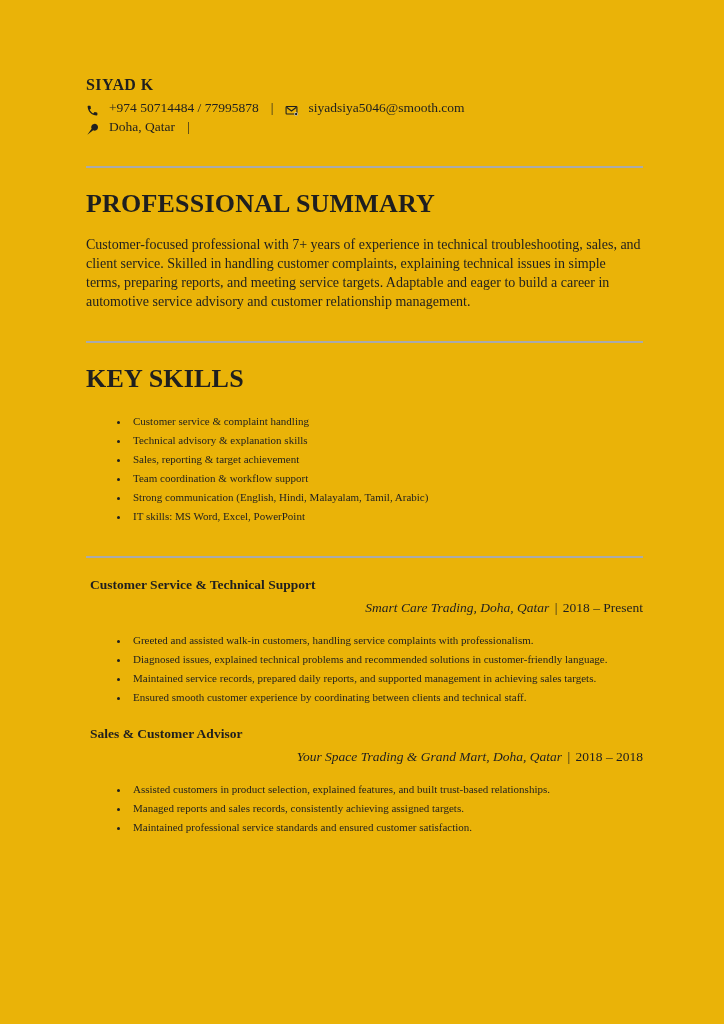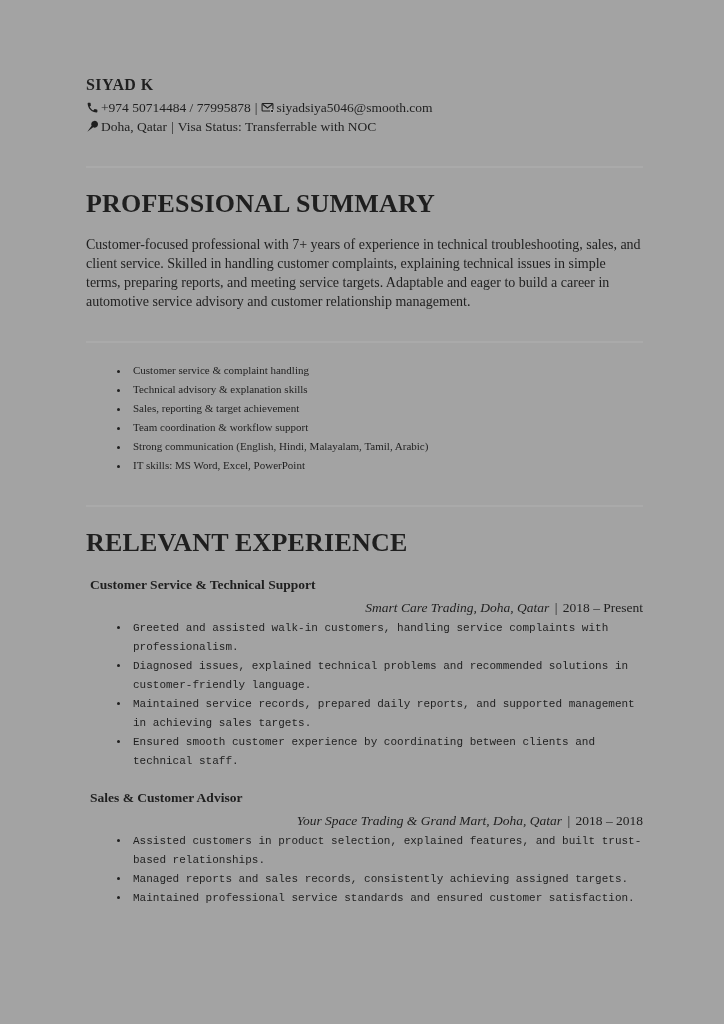--- a/index.html
+++ b/index.html
@@ -4,31 +4,31 @@
 <style>
   * { box-sizing: border-box; }
   html, body { margin: 0; padding: 0; background: #ffffff; }
   body {
     width: 724px; height: 1024px;
     font-family: "Liberation Serif", "DejaVu Serif", serif;
     color: #1f1f1f;
   }
   .page {
     width: 724px; height: 1024px;
-    background: #a3a3a3;
+    background: #eab308;
     padding: 76px 81px 0 86px;
     overflow: hidden;
   }
   .name {
     font-size: 16px; font-weight: bold;
     margin: 0 0 4px 0; letter-spacing: 0.4px;
   }
   .contact-line {
     font-size: 13.5px; line-height: 19px;
-    display: flex; align-items: center; gap: 2px;
+    display: flex; align-items: flex-end; gap: 10px;
     white-space: nowrap;
   }
   .icon { display: inline-flex; align-items: center; }
   .icon svg { width: 13px; height: 13px; display: block; fill: #1f1f1f; }
   .sep { padding: 0 2px; }
   .rule {
     height: 2px; background: #aaaaaa;
     margin: 30px 0 0 0;
   }
   h2.section-heading {
@@ -48,21 +48,21 @@
   }
   ul.bullet-list li::marker { font-size: 11px; }
   .job { margin-top: 18px; }
   .job-title {
     font-size: 13.5px; font-weight: bold; line-height: 18px;
     margin: 4px;
   }
   .job-meta { font-size: 13.5px; line-height: 19px; text-align: right; }
   .job-company { font-style: italic; }
   .job-dates { font-style: normal; }
-  .job ul.bullet-list { margin-top: 2px; font-family: Liberation Mono, monospace; }
+  .job ul.bullet-list { margin-top: 14px; }
 </style>
 </head>
 <body>
 
 <div class="page">
 
   <header>
     <h1 class="name">SIYAD K</h1>
 
     <div class="contact-line">
@@ -84,48 +84,47 @@
     </div>
 
     <div class="contact-line">
       <span class="icon">
         <svg viewBox="0 0 24 24">
             <path d="M2.5 21.5 L10.3 10.8 A6.3 6.3 0 1 1 13.2 13.6 Z"></path>
           </svg>
       </span>
       <span>Doha, Qatar</span>
       <span class="sep">|</span>
-      <span>Visa Status: Transferrable with NOC</span>
     </div>
   </header>
 
   <div class="rule"></div>
 
   <section>
     <h2 class="section-heading">PROFESSIONAL SUMMARY</h2>
     <p class="summary-text">Customer-focused professional with 7+ years of experience in technical troubleshooting, sales, and client service. Skilled in handling customer complaints, explaining technical issues in simple terms, preparing reports, and meeting service targets. Adaptable and eager to build a career in automotive service advisory and customer relationship management.</p>
   </section>
 
   <div class="rule"></div>
 
   <section>
+    <h2 class="section-heading">KEY SKILLS</h2>
     <ul class="bullet-list">
       <li>Customer service &amp; complaint handling</li>
       <li>Technical advisory &amp; explanation skills</li>
       <li>Sales, reporting &amp; target achievement</li>
       <li>Team coordination &amp; workflow support</li>
       <li>Strong communication (English, Hindi, Malayalam, Tamil, Arabic)</li>
       <li>IT skills: MS Word, Excel, PowerPoint</li>
     </ul>
   </section>
 
   <div class="rule"></div>
 
   <section>
-    <h2 class="section-heading">RELEVANT EXPERIENCE</h2>
 
     <div class="job">
       <div class="job-title">Customer Service &amp; Technical Support</div>
       <div class="job-meta">
         <span class="job-company">Smart Care Trading, Doha, Qatar</span>
         <span class="sep">|</span>
         <span class="job-dates">2018 – Present</span>
       </div>
       <ul class="bullet-list">
         <li>Greeted and assisted walk-in customers, handling service complaints with professionalism.</li>

